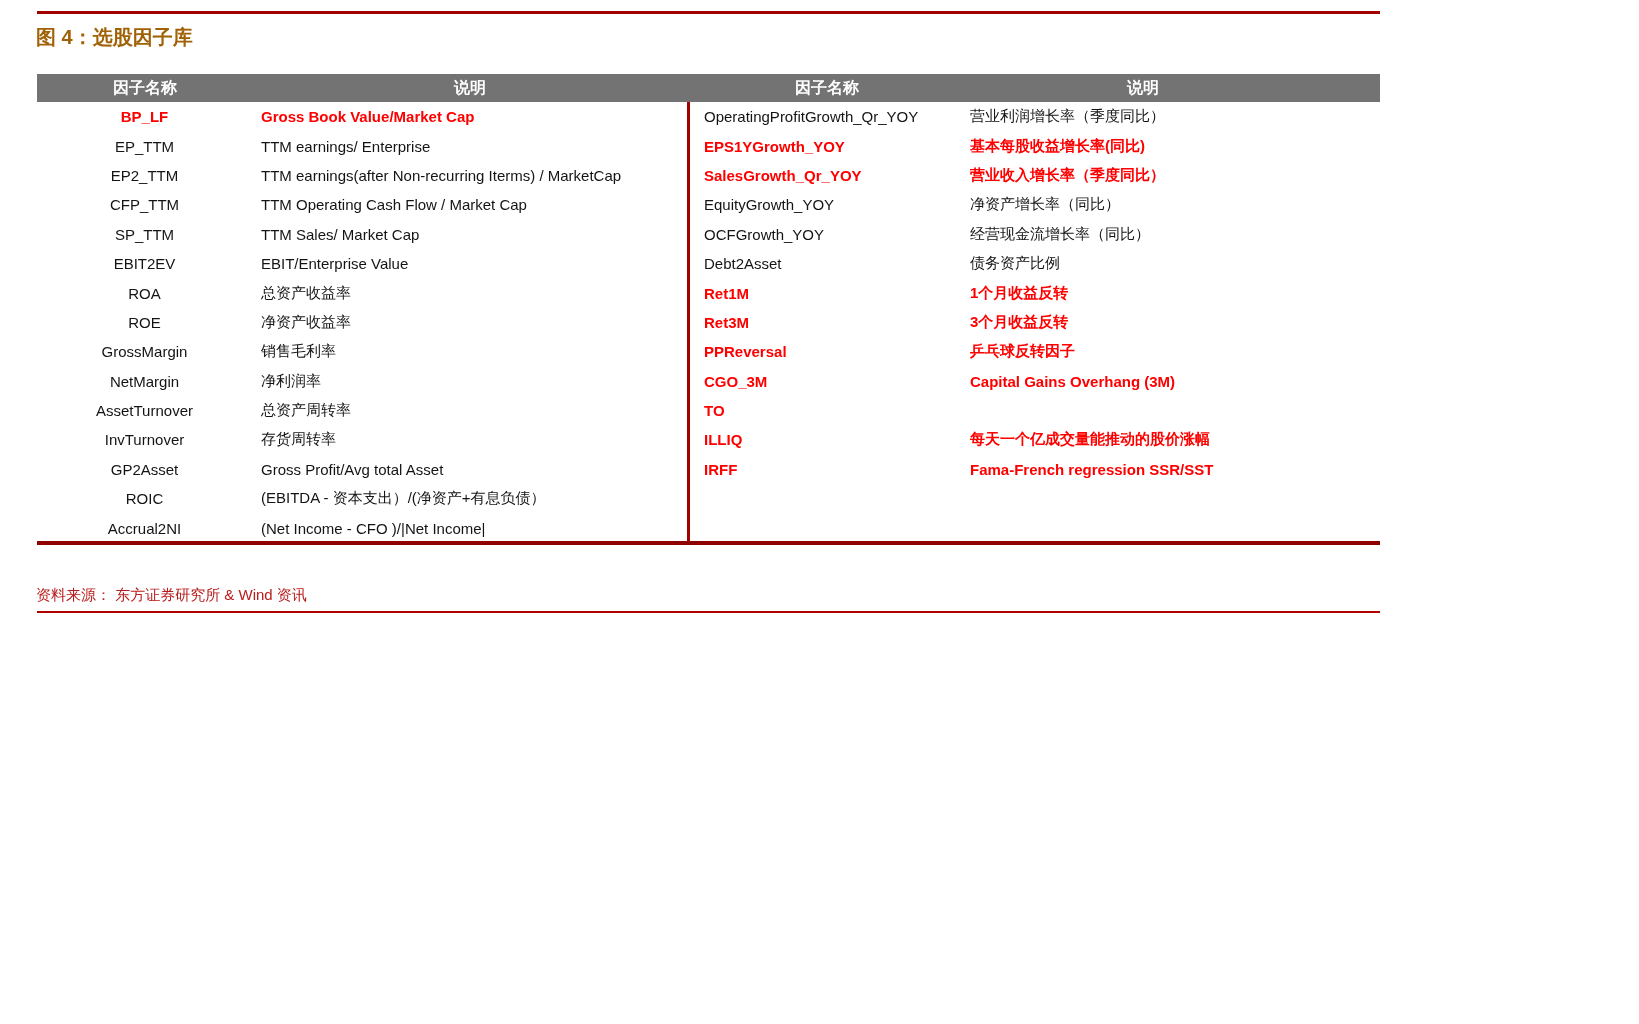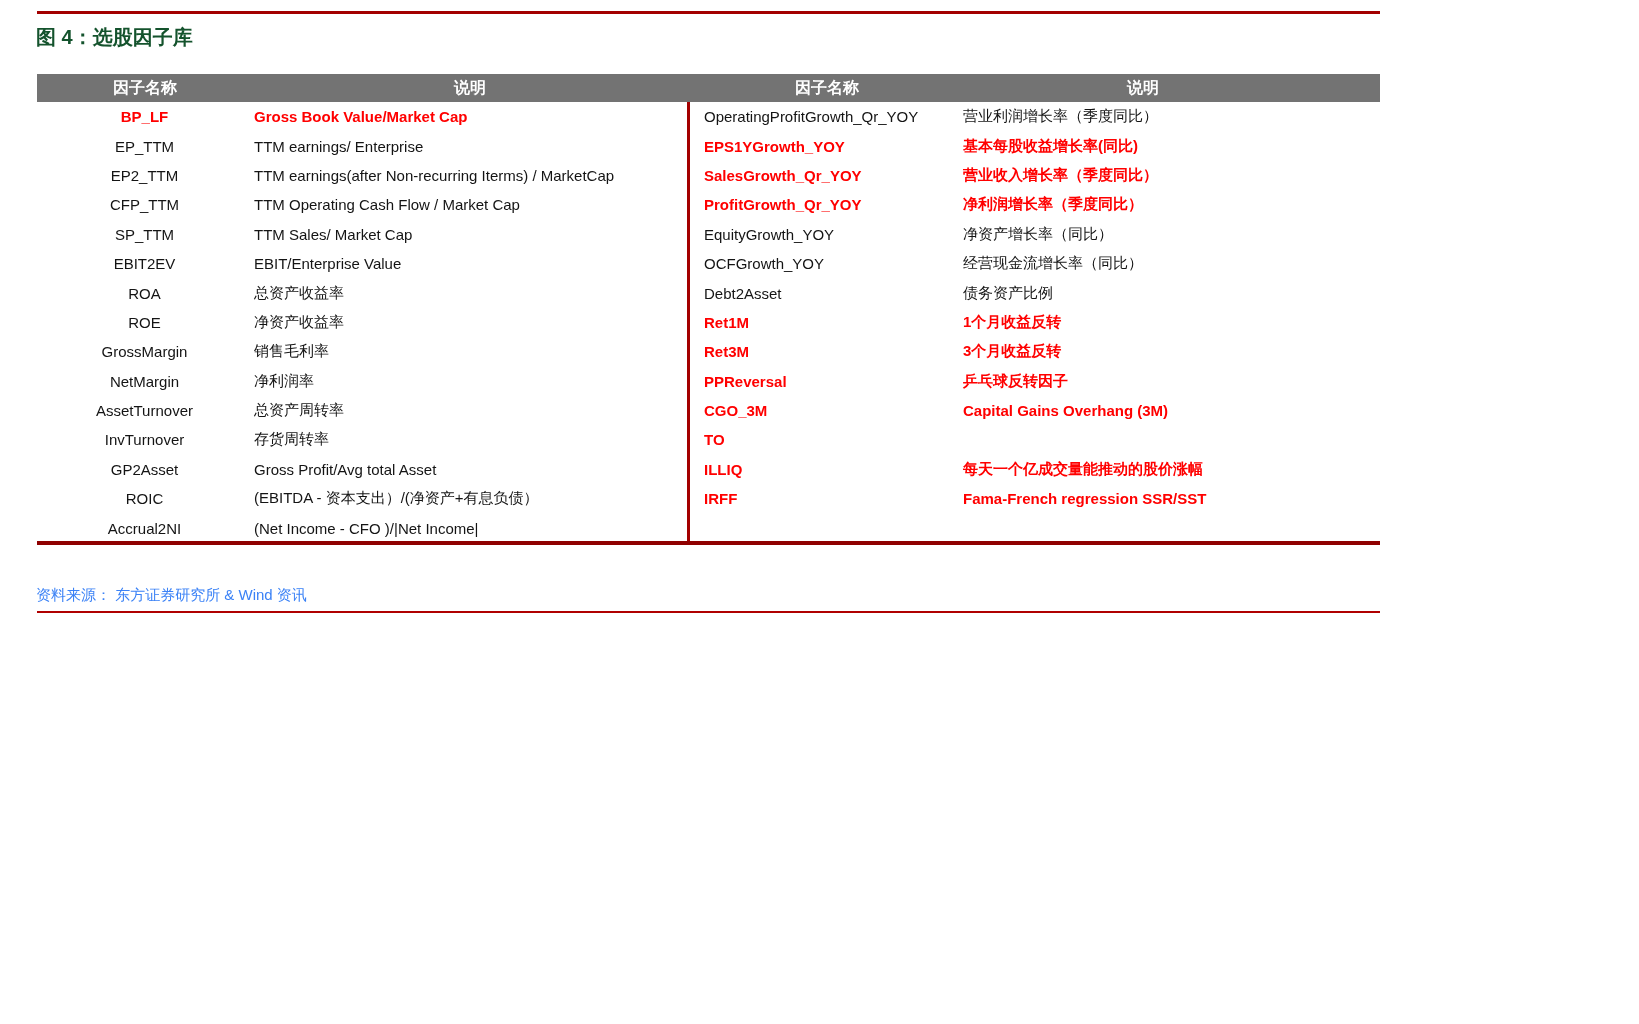--- a/index.html
+++ b/index.html
@@ -9,51 +9,51 @@
     background:#ffffff;
     font-family:"Liberation Sans","DejaVu Sans",sans-serif;
     overflow:hidden;
   }
   .rule{position:absolute;left:37px;width:1343px;}
   .top-rule{top:11px;height:3px;background:#A30000;}
   .bottom-rule{top:541px;height:4px;background:#8F0000;}
   .footer-rule{top:611px;height:2px;background:#B00000;}
   .fig-title{
     position:absolute;left:36px;top:24px;
-    font-size:20px;font-weight:bold;color:#14532d;
+    font-size:20px;font-weight:bold;color:#a16207;
     white-space:nowrap;
   }
   .thead{
     position:absolute;left:37px;top:74px;width:1343px;height:28px;
     background:#737373;
   }
   .thead span{
     position:absolute;top:0;height:28px;line-height:28px;
     transform:translateX(-50%);
     color:#ffffff;font-size:16px;font-weight:bold;white-space:nowrap;
   }
   .h1{left:108px;} .h2{left:433px;} .h3{left:790px;} .h4{left:1106px;}
   .tbody-left{position:absolute;left:37px;top:102px;width:650px;}
   .tbody-right{position:absolute;left:690px;top:102px;width:690px;}
   .row{
     display:flex;align-items:center;height:29.4px;
-    font-size:15px;color:#141414;white-space:nowrap;
+    font-size:15px;color:#141414;white-space:nowrap;gap:7px;
   }
   .tbody-left .name{width:215px;text-align:center;flex:0 0 auto;}
   .tbody-left .desc{flex:1;padding-left:2px;}
   .tbody-right .name{width:273px;padding-left:14px;flex:0 0 auto;box-sizing:border-box;}
   .tbody-right .desc{flex:1;}
   .row.hl{color:#FF0000;font-weight:bold;}
   .vdivider{
     position:absolute;left:687px;top:102px;width:3px;height:441px;
     background:#A30000;
   }
   .source{
     position:absolute;left:36px;top:584px;
-    font-size:15px;color:#3b82f6;line-height:22px;white-space:nowrap;
+    font-size:15px;color:#b91c1c;line-height:22px;white-space:nowrap;
   }
 </style>
 </head>
 <body>
 
 <div id="page">
 
   <div class="rule top-rule"></div>
 
   <div class="fig-title">图 4：选股因子库</div>
@@ -136,24 +136,20 @@
         <span class="desc">营业利润增长率（季度同比）</span>
       </div>
     <div class="row hl">
         <span class="name">EPS1YGrowth_YOY</span>
         <span class="desc">基本每股收益增长率(同比)</span>
       </div>
     <div class="row hl">
         <span class="name">SalesGrowth_Qr_YOY</span>
         <span class="desc">营业收入增长率（季度同比）</span>
       </div>
-    <div class="row hl">
-        <span class="name">ProfitGrowth_Qr_YOY</span>
-        <span class="desc">净利润增长率（季度同比）</span>
-      </div>
     <div class="row">
         <span class="name">EquityGrowth_YOY</span>
         <span class="desc">净资产增长率（同比）</span>
       </div>
     <div class="row">
         <span class="name">OCFGrowth_YOY</span>
         <span class="desc">经营现金流增长率（同比）</span>
       </div>
     <div class="row">
         <span class="name">Debt2Asset</span>

